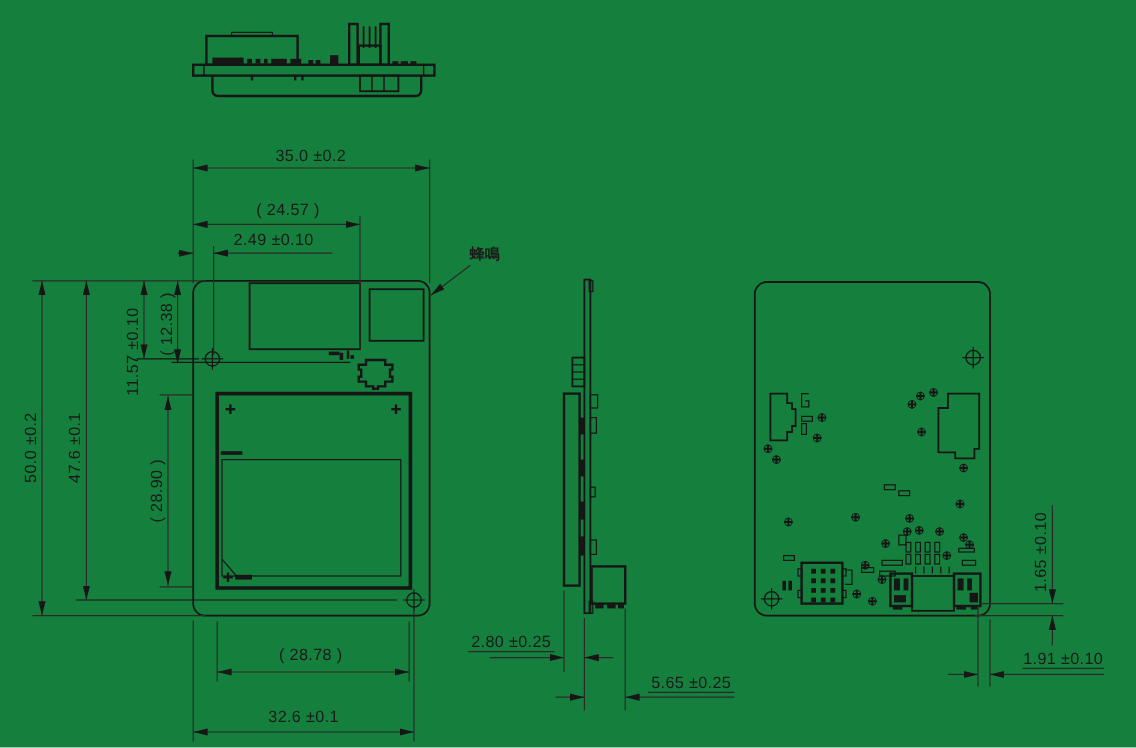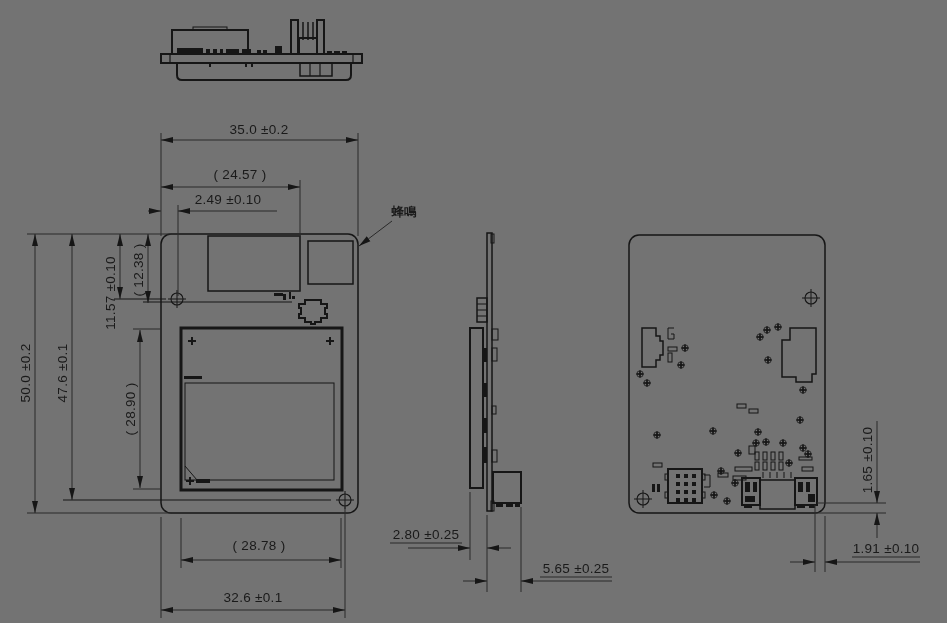--- a/index.html
+++ b/index.html
@@ -1,16 +1,16 @@
 <!DOCTYPE html>
 <html><head>
 <meta charset="utf-8">
 <style>
   html,body{margin:0;padding:0;background:#fff;}
-  #canvas{position:relative;width:947px;height:623px;background:#737373;overflow:hidden;
+  #canvas{position:relative;width:947px;height:623px;background:#15803d;overflow:hidden;
           font-family:"Liberation Sans",sans-serif;}
   svg{position:absolute;left:0;top:0;}
   .ln{stroke:#161616;fill:none;stroke-width:1.2px;}
   .s1{stroke-width:1px;}
   .s15{stroke-width:1.5px;}
   .s2{stroke-width:2px;}
   .s3{stroke-width:3px;}
   .blk{fill:#161616;stroke:none;}
   .dim{stroke:#2a2a2a;stroke-width:1px;}
   text{fill:#1a1a1a;stroke:none;font-family:"Liberation Sans",sans-serif;

